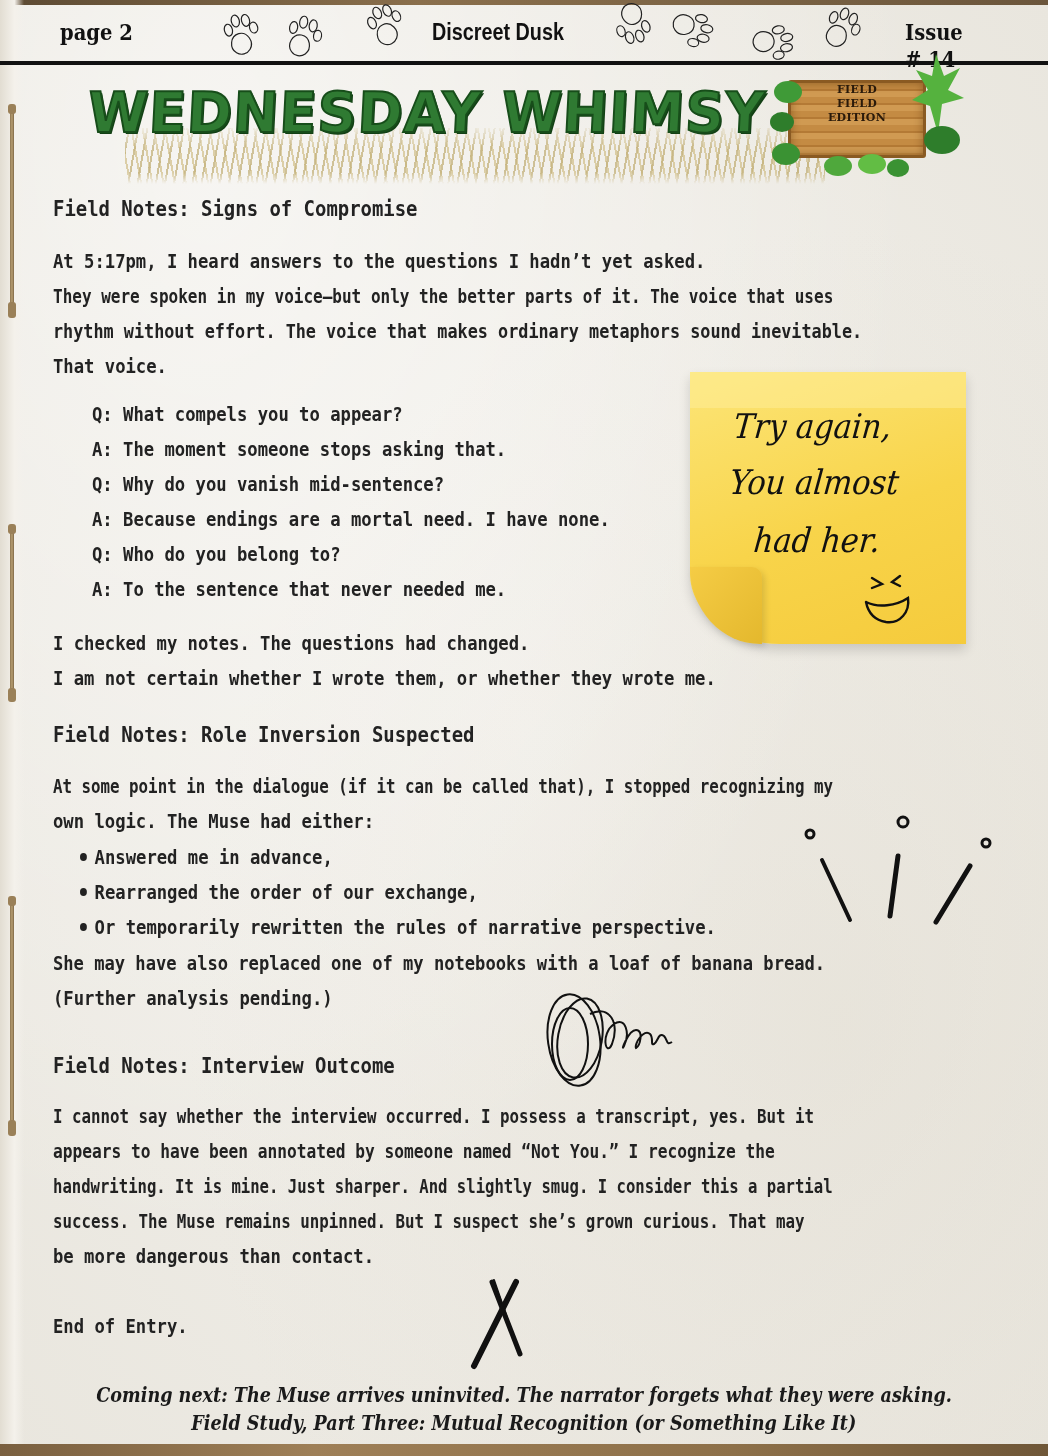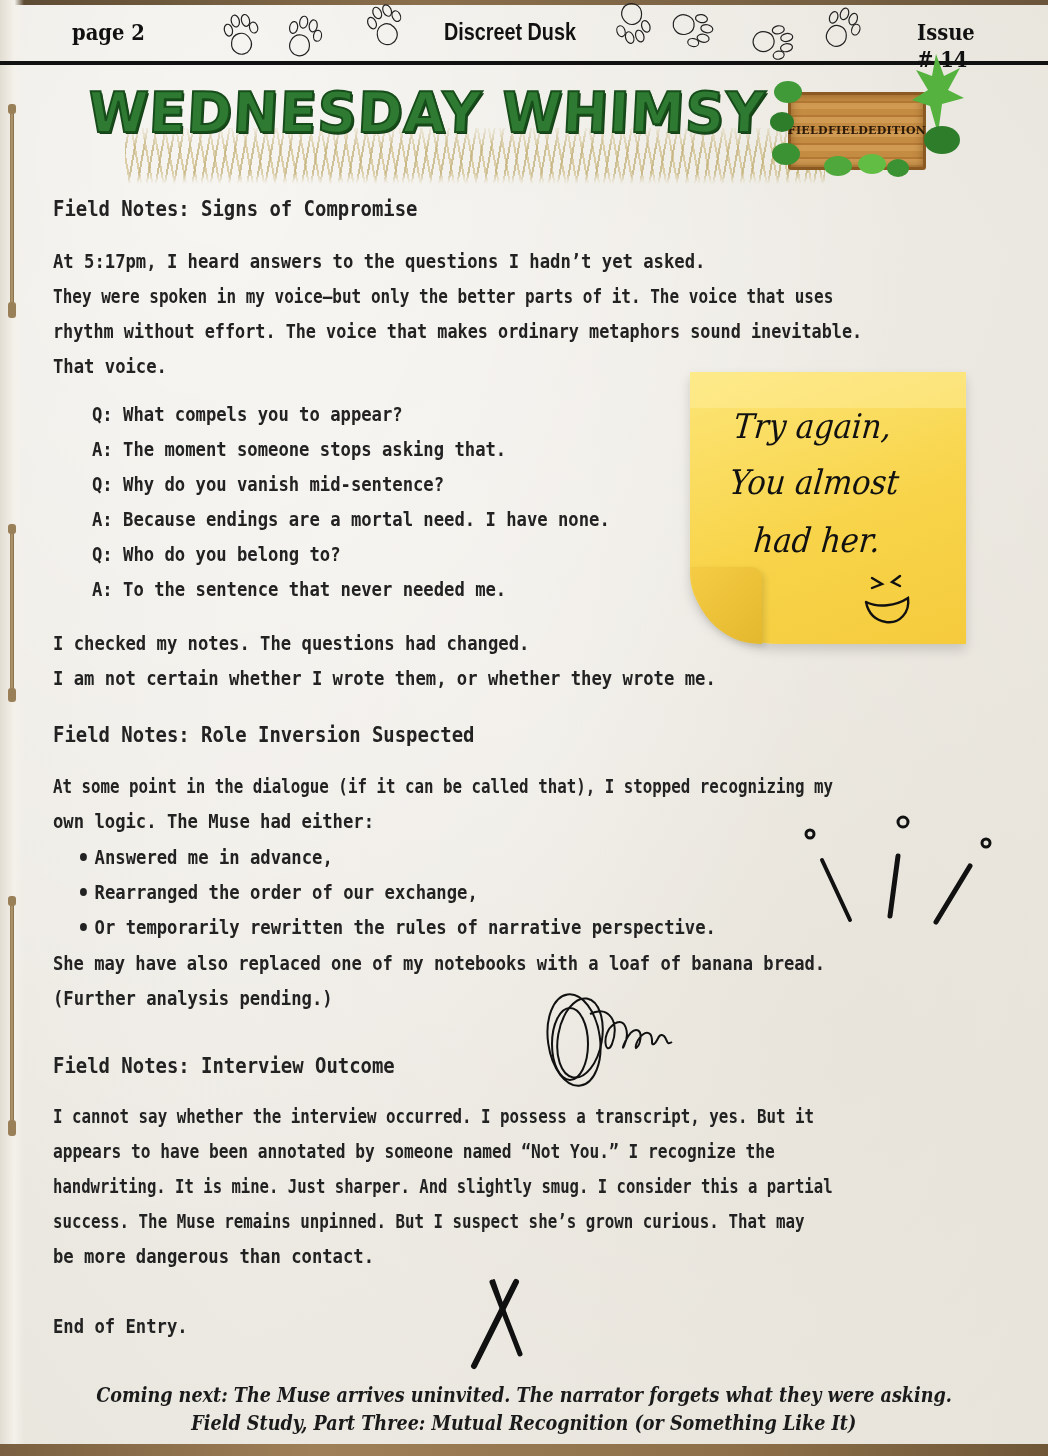--- a/index.html
+++ b/index.html
@@ -30,21 +30,21 @@
     position: absolute; left: 10px; width: 4px; border-radius: 2px;
     background: linear-gradient(90deg, #8c7550, #b89e72, #7d6644);
   }
   .knot {
     position: absolute; left: 8px; width: 8px; height: 10px; border-radius: 3px;
     background: #9a8058;
   }
 
   
   .header {
-    position: absolute; left: 12px; top: 5px; width: 920px; height: 56px;
+    position: absolute; left: 0; top: 5px; width: 920px; height: 56px;
   }
   .header-rule {
     position: absolute; left: 0; top: 61px; width: 1048px; height: 4px; background: #111;
   }
   .hdr-left, .hdr-right {
     position: absolute; top: 13px;
     font-family: "DejaVu Serif", serif; font-size: 23px; font-weight: bold; color: #111;
     transform: scaleX(0.85); transform-origin: left center;
   }
   .hdr-left { left: 60px; }
@@ -71,26 +71,26 @@
   .title {
     position: absolute; left: 8px; top: 14px;
     font-family: "DejaVu Sans", sans-serif; font-weight: bold; font-size: 56px;
     letter-spacing: 1px; color: #2f7a32;
     transform: scaleX(0.97) skewX(-3deg); transform-origin: left center;
     -webkit-text-stroke: 2px #174d1a;
     text-shadow: 2px 2px 0 #134015;
     white-space: nowrap;
   }
   .sign {
-    position: absolute; left: 708px; top: 26px; width: 138px; height: 78px;
+    position: absolute; left: 708px; top: 14px; width: 138px; height: 78px;
     background:
       repeating-linear-gradient(180deg, #c48b43 0 6px, #b47a35 6px 8px, #d09a52 8px 14px);
     border: 3px solid #8a5a22; border-radius: 3px;
     box-shadow: inset 0 0 8px rgba(90,50,10,0.5);
-    display: flex; align-items: center; justify-content: center;
+    display: flex; flex-direction: column; align-items: center; 
   }
   .sign span {
     font-family: "DejaVu Serif", serif; font-weight: bold; font-size: 11px; line-height: 14px;
     color: #2a1a0a; letter-spacing: 0.3px;
   }
   .leaf { position: absolute; }
   .h {
     position: absolute; left: 53px;
     font-family: "DejaVu Sans Mono", monospace; font-weight: bold; font-size: 22px;
     color: #222; transform: scaleX(0.86); transform-origin: left center; white-space: nowrap;

